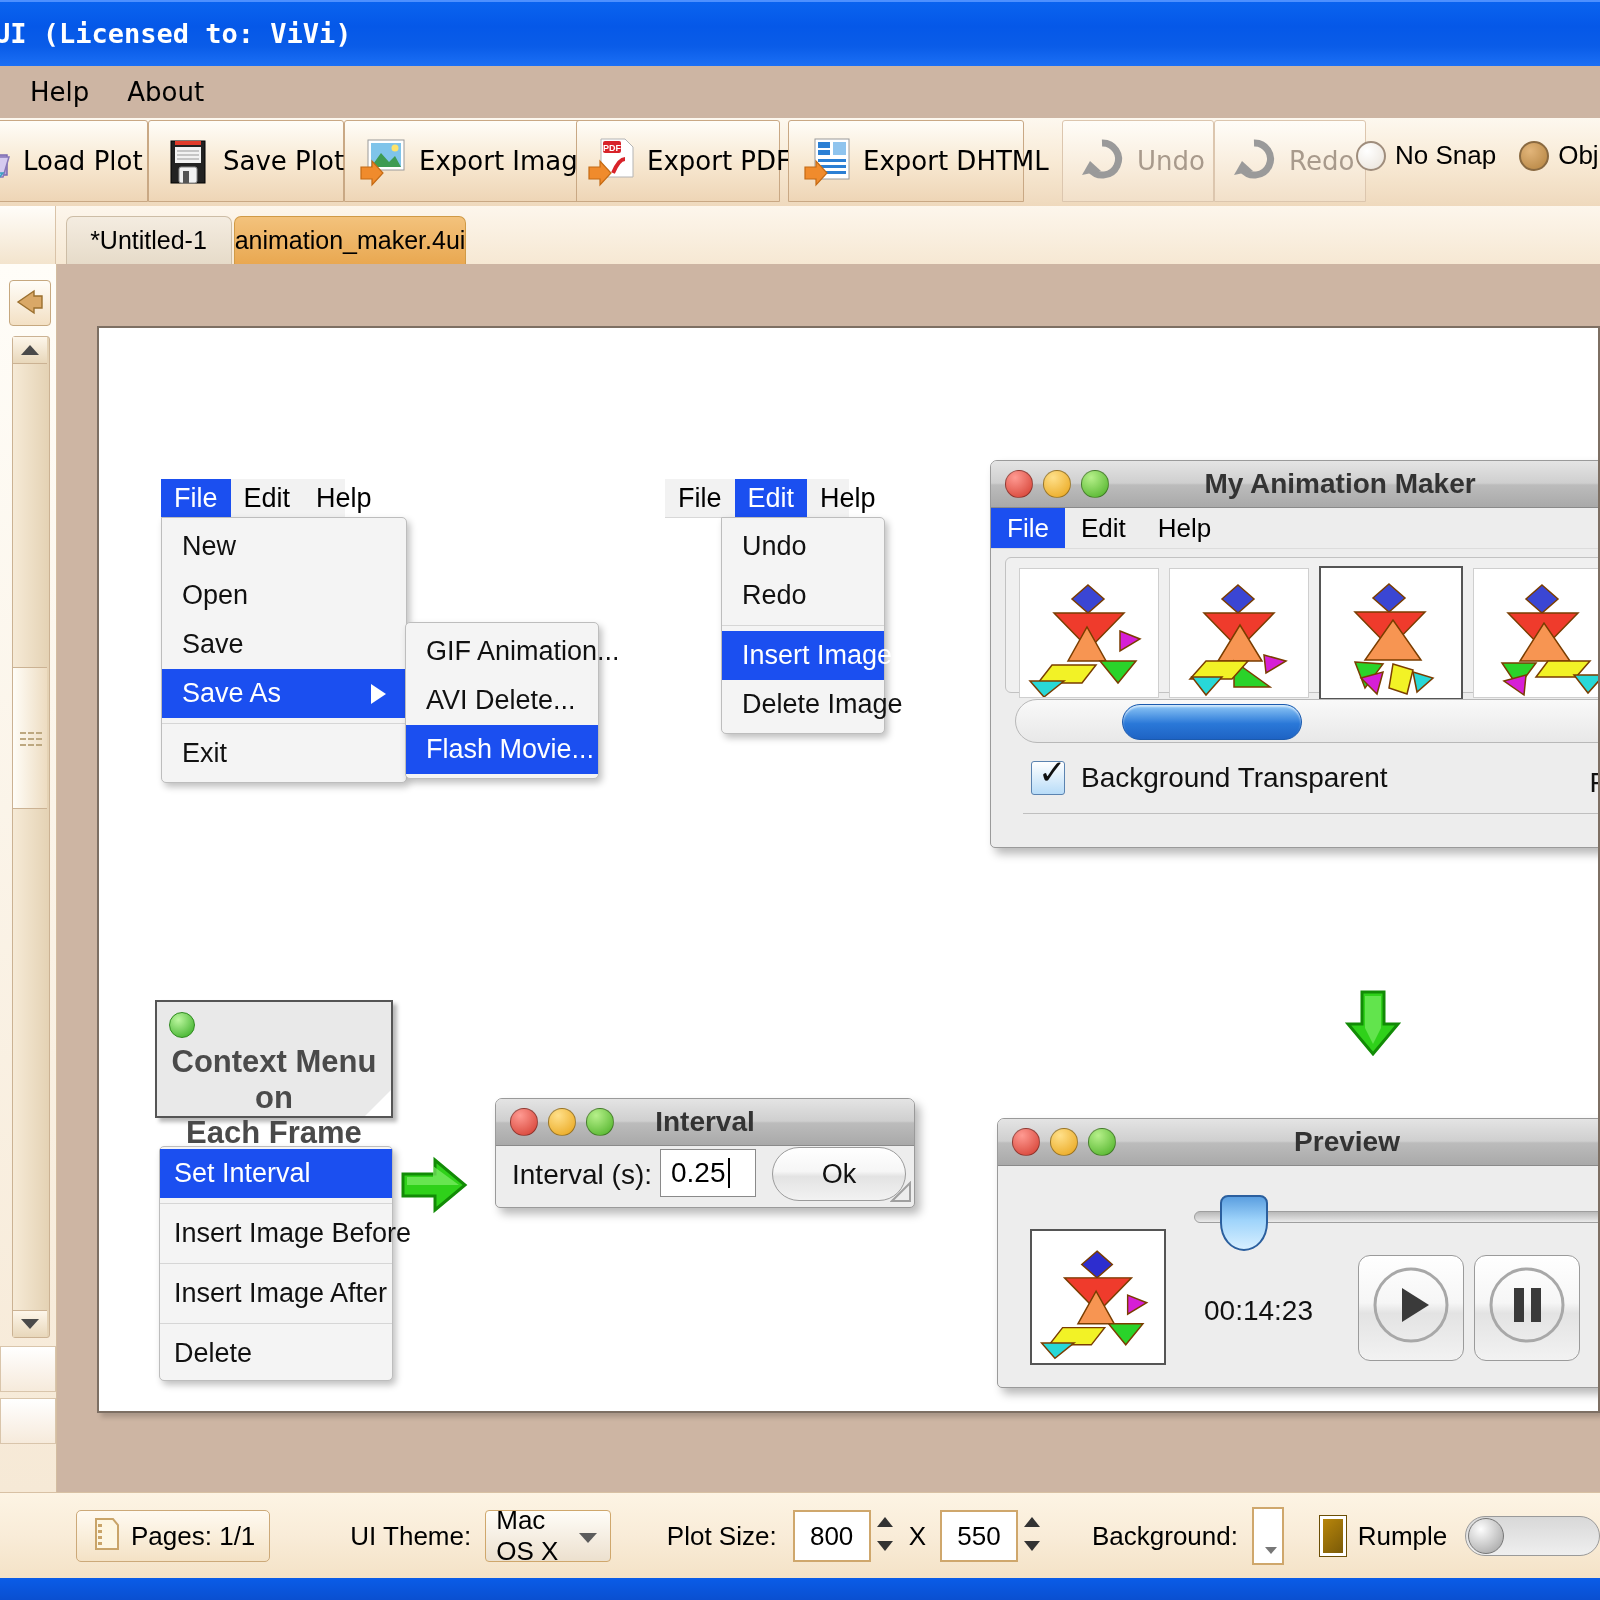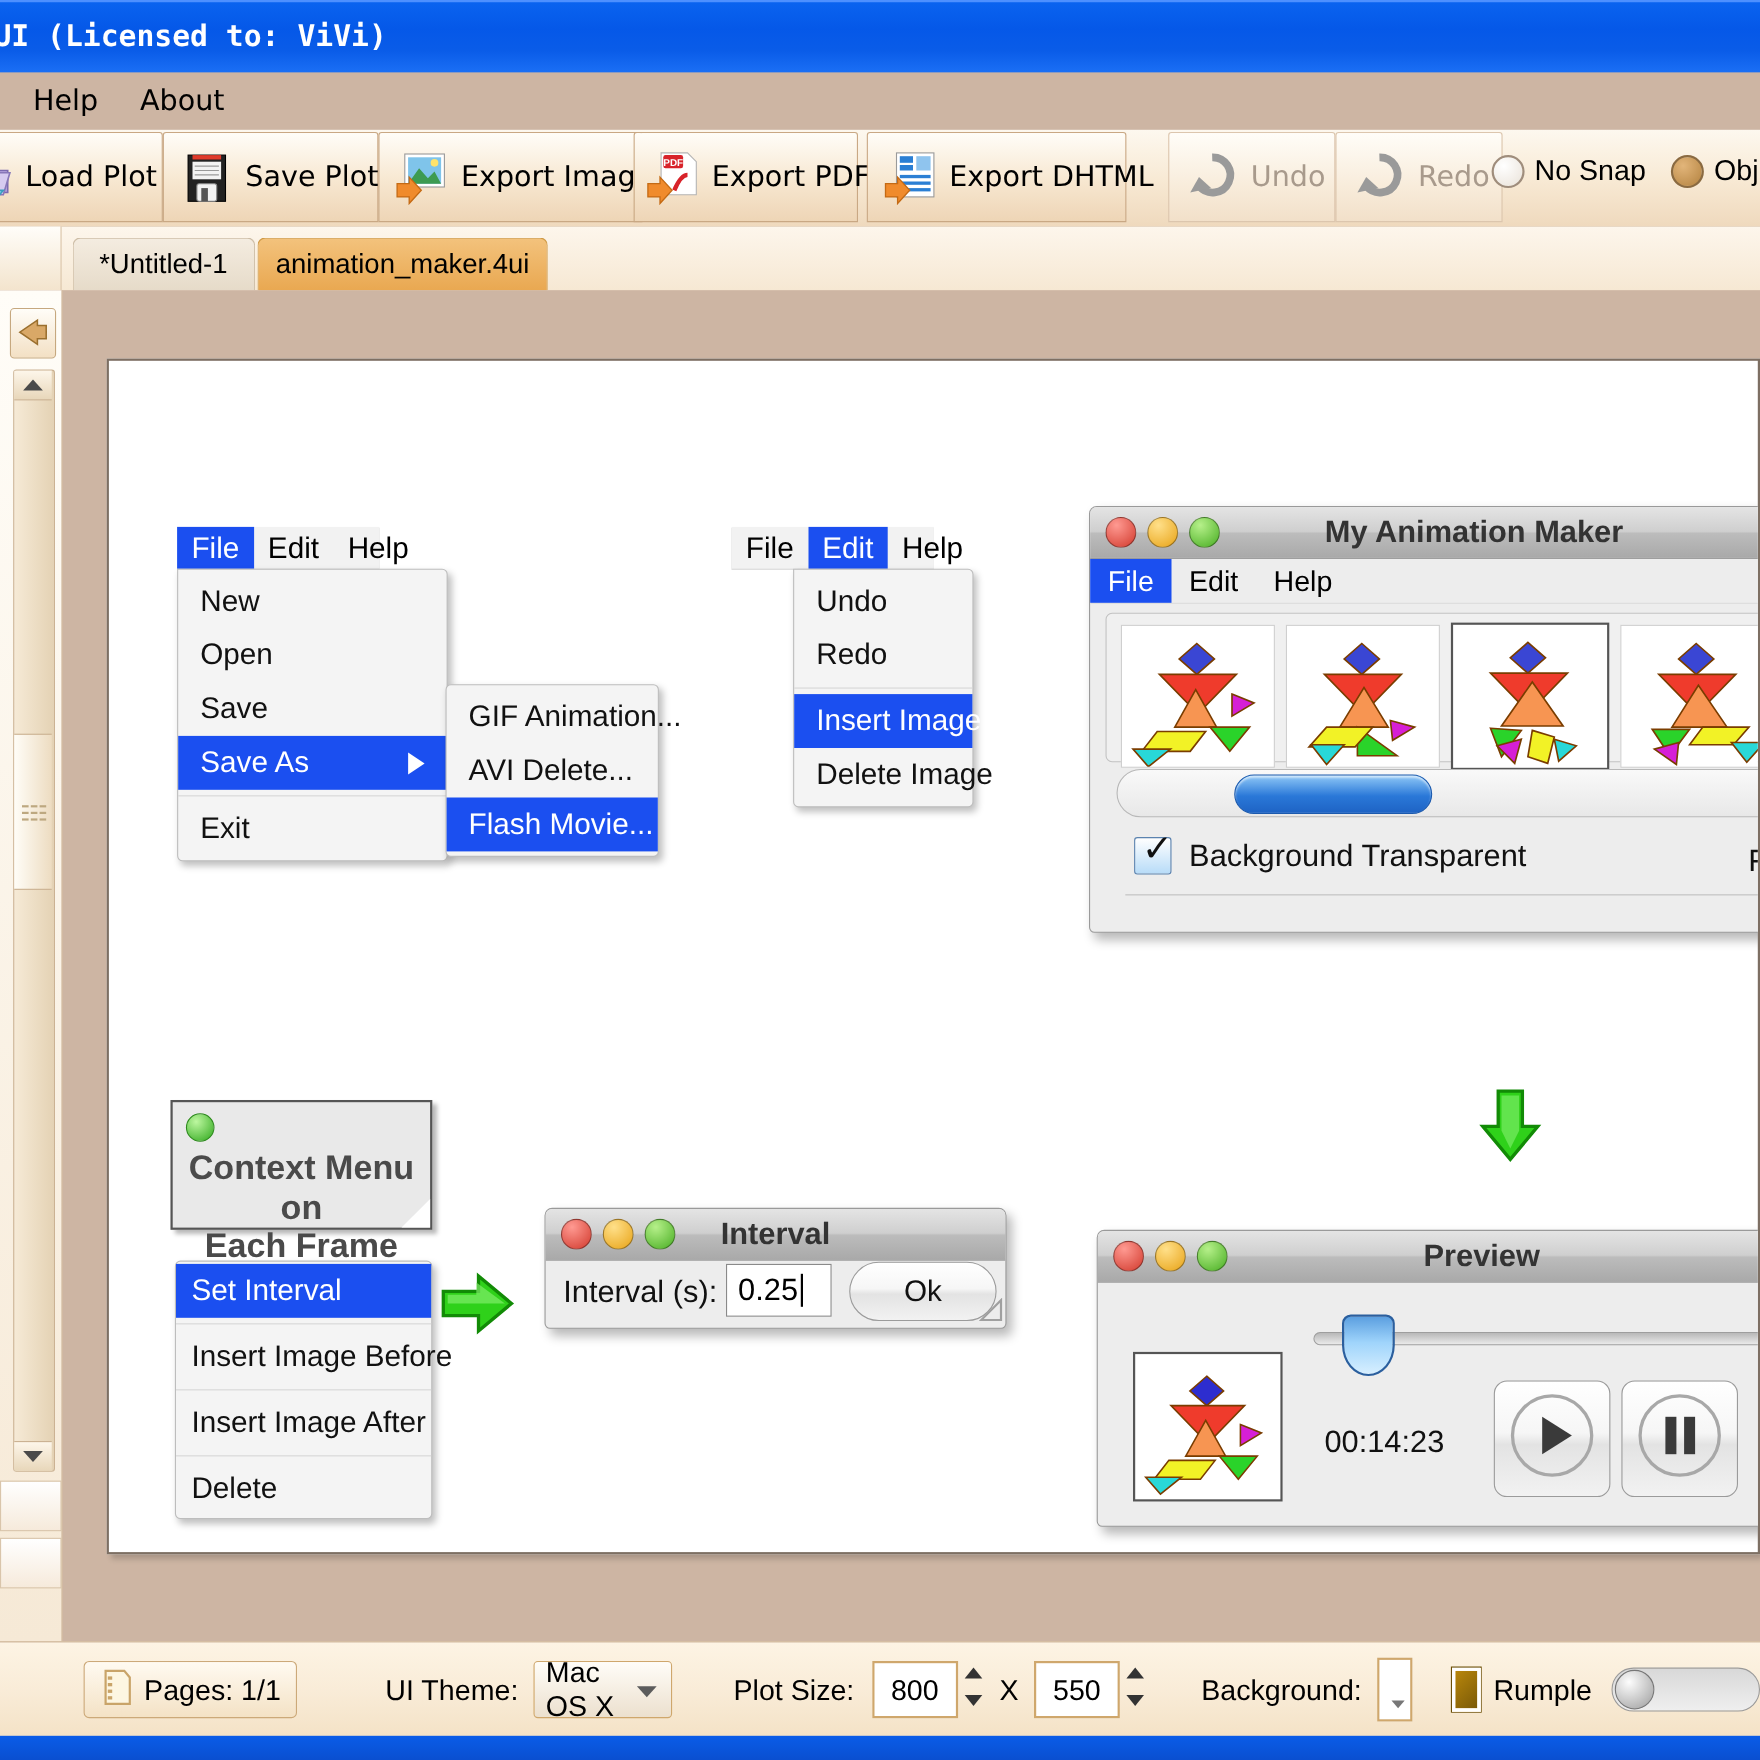--- a/index.html
+++ b/index.html
@@ -302,21 +302,21 @@
       <span class="radio"></span>
       <span class="lbl">No Snap</span>
       <span class="radio on" style="margin-left:14px;"></span>
       <span class="lbl">Obj</span>
     </div>
   </div>
 
   <div class="tabstrip">
     <div class="leftpad"></div>
     <div class="tab inactive" style="left:66px;width:166px;">*Untitled-1</div>
-    <div class="tab active" style="left:234px;width:264px;">animation_maker.4ui</div>
+    <div class="tab active" style="left:234px;width:232px;">animation_maker.4ui</div>
   </div>
 
   <div class="workspace">
 
     <div class="leftrail">
       <div class="railbtn">
         <svg width="38" height="42" viewBox="0 0 38 42">
           <path d="M24 10 L24 15 L32 15 L32 27 L24 27 L24 32 L8 21 Z" fill="#d9a867" stroke="#9a6f2e" stroke-width="1.4"></path>
         </svg>
       </div>

